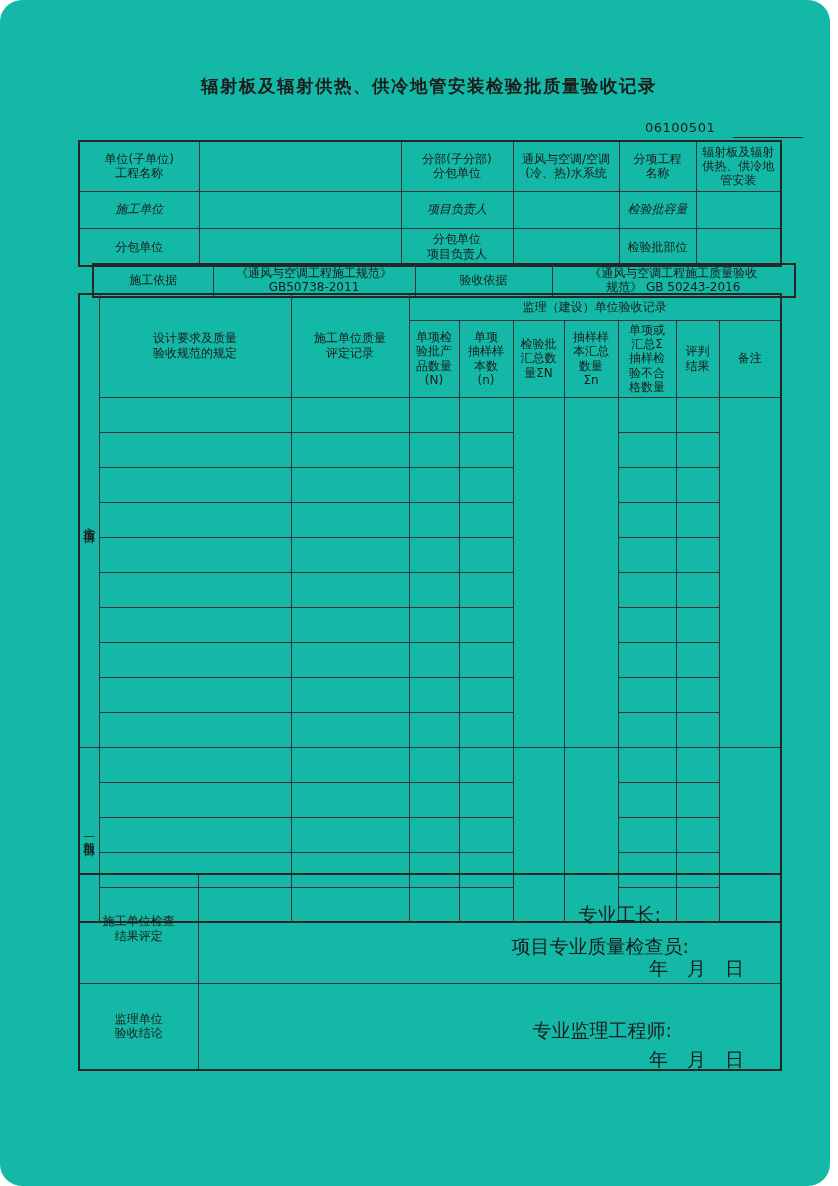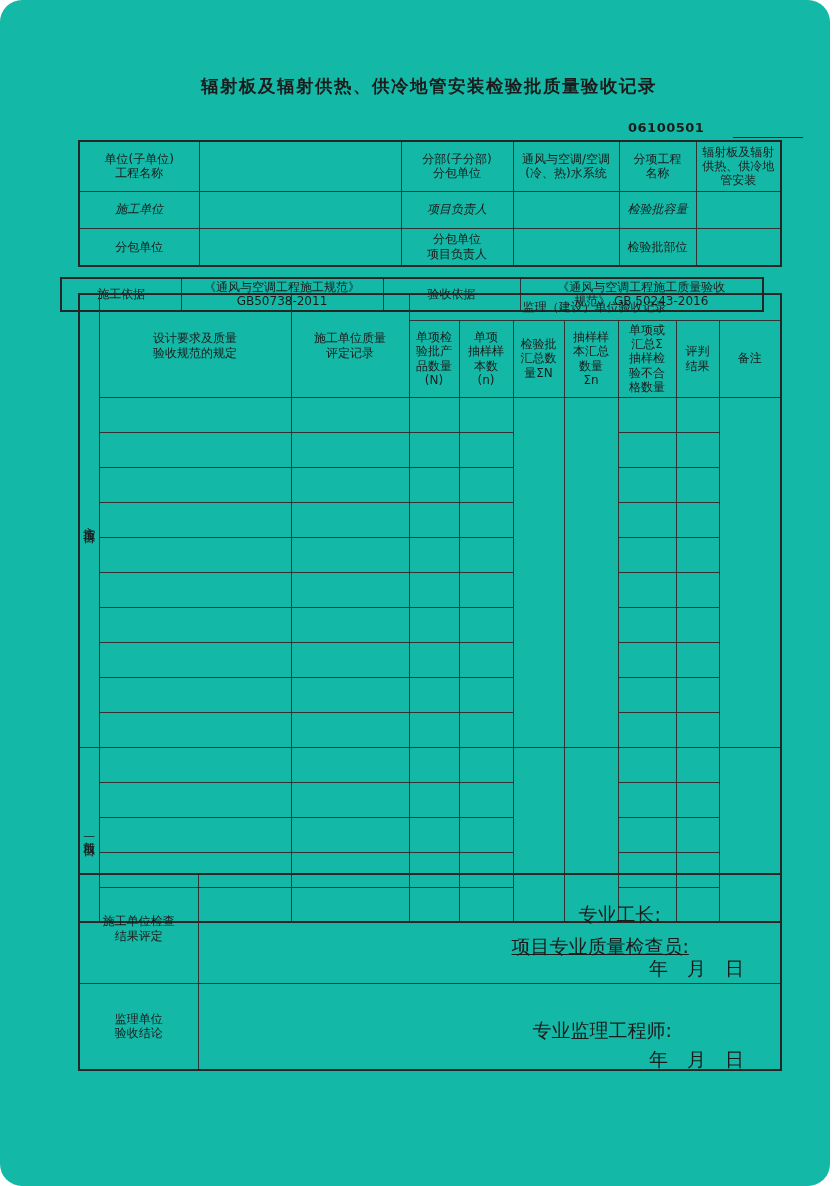--- a/index.html
+++ b/index.html
@@ -1,43 +1,43 @@
 <!DOCTYPE html>
 <html><head>
 <meta charset="utf-8">
 <style>
   html,body{margin:0;padding:0;background:#ffffff;}
   .page{position:relative;width:830px;height:1186px;background:#14b8a6;
         font-family:"DejaVu Sans","Liberation Sans",sans-serif;color:#1b1b1b;overflow:hidden;border-radius:22px;}
   .title{position:absolute;left:78px;top:74px;width:702px;text-align:center;
          font-size:17.5px;font-weight:bold;letter-spacing:1.5px;}
-  .docnum{position:absolute;left:628px;top:120px;font-size:13px;letter-spacing:.5px;font-weight:bold;}
+  .docnum{position:absolute;left:645px;top:120px;font-size:13px;letter-spacing:.5px;font-weight:normal;}
   .docline{position:absolute;left:733px;top:123px;width:70px;height:14px;border-bottom:1.5px solid #222;}
   table.f{position:absolute;border-collapse:collapse;table-layout:fixed;border:2px solid #262626;}
   table.f td{border:1px solid #333;padding:1px 2px;text-align:center;vertical-align:middle;
              font-size:12px;line-height:1.2;white-space:pre-line;overflow:hidden;}
   #info-a{left:78px;top:140px;width:702px;padding-left:40px;}
   #info-a tr:nth-child(1){height:50px;}
   #info-a tr:nth-child(2){height:37px;font-style:italic;}
   #info-a tr:nth-child(3){height:38px;}
-  #info-b{left:60px;top:263px;width:702px;margin-top:14px;}
+  #info-b{left:92px;top:263px;width:702px;}
   #info-b tr{height:32px;}
   #main-grid{left:78px;top:293px;width:702px;}
   tr.h26{height:26px;} tr.h77{height:77px;} tr.dr{height:35px;}
   td.sub{font-size:11px;line-height:1.18;padding:1px 0;}
   td.vl{padding:0;}
   td.vl span{writing-mode:vertical-rl;text-orientation:upright;letter-spacing:2px;
              font-size:12px;display:inline-block;line-height:1;}
   #footer-t{left:78px;top:873px;width:702px;}
   #footer-t tr:nth-child(1){height:109px;}
   #footer-t tr:nth-child(2){height:87px;}
   td.fcell{position:relative;padding:0;}
   td.fcell span{position:absolute;font-size:19px;white-space:nowrap;}
   .foreman{left:380px;top:28px;}
-  .inspector{left:313px;top:60px;text-decoration:underline;}
+  .inspector{left:313px;top:60px;}
   .date1{right:36px;top:82px;}
   .engineer{left:334px;top:35px;}
   .date2{right:36px;top:64px;}
 </style>
 </head>
 <body>
 
 <div class="page">
 
   <div class="title">辐射板及辐射供热、供冷地管安装检验批质量验收记录</div>

